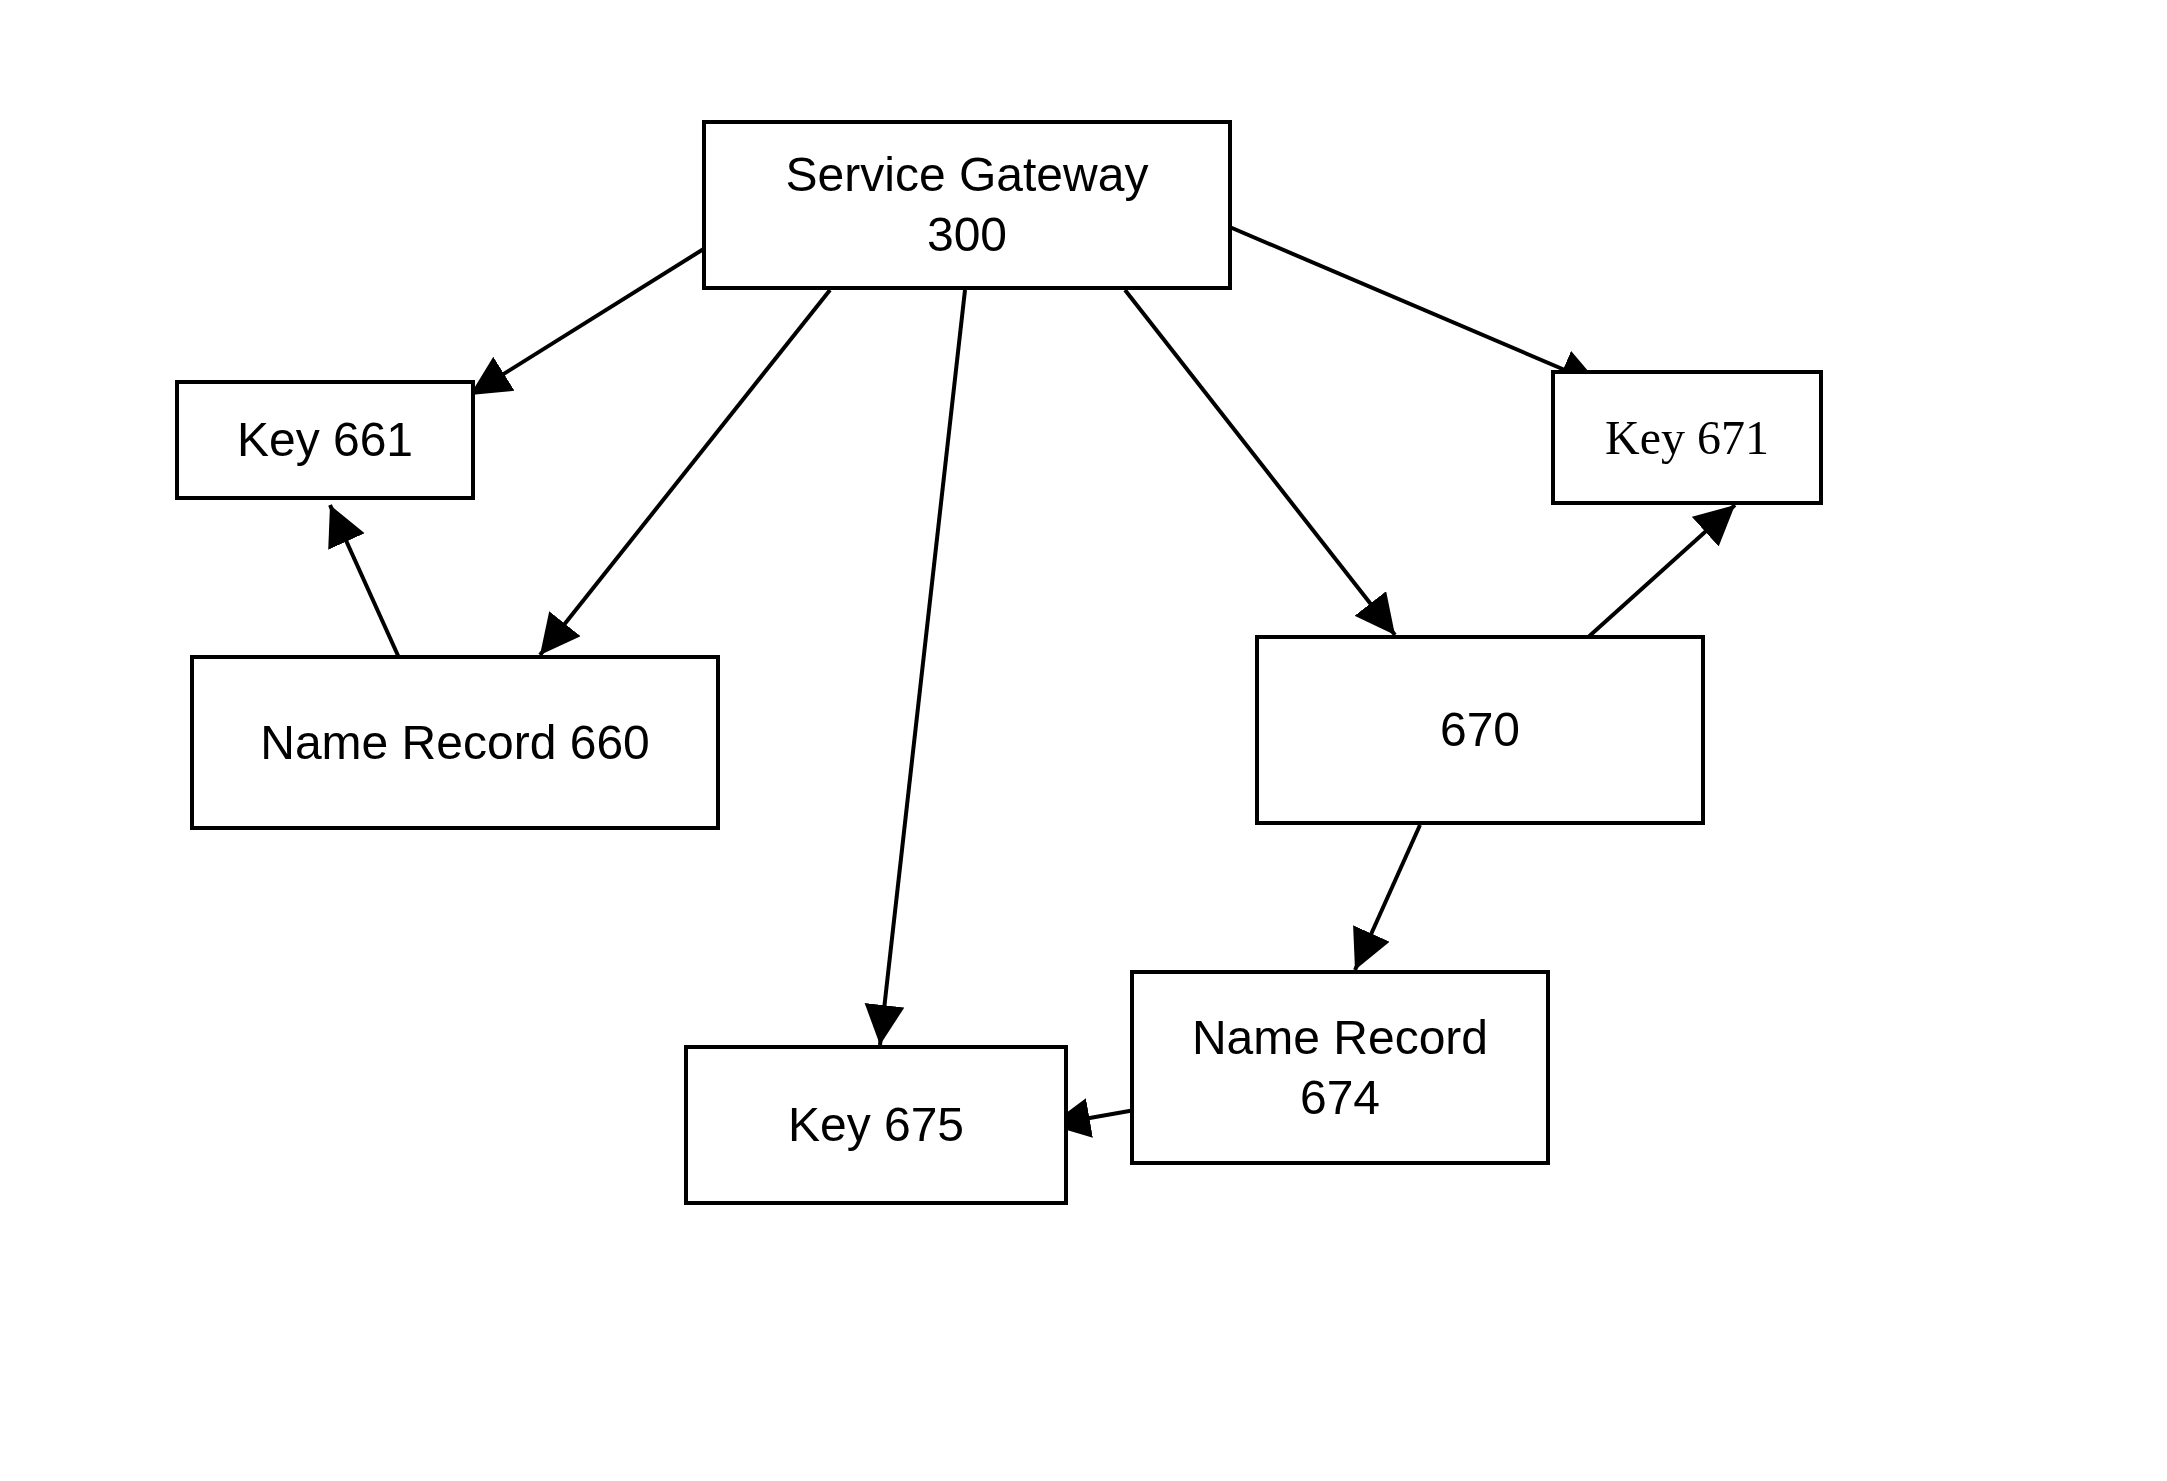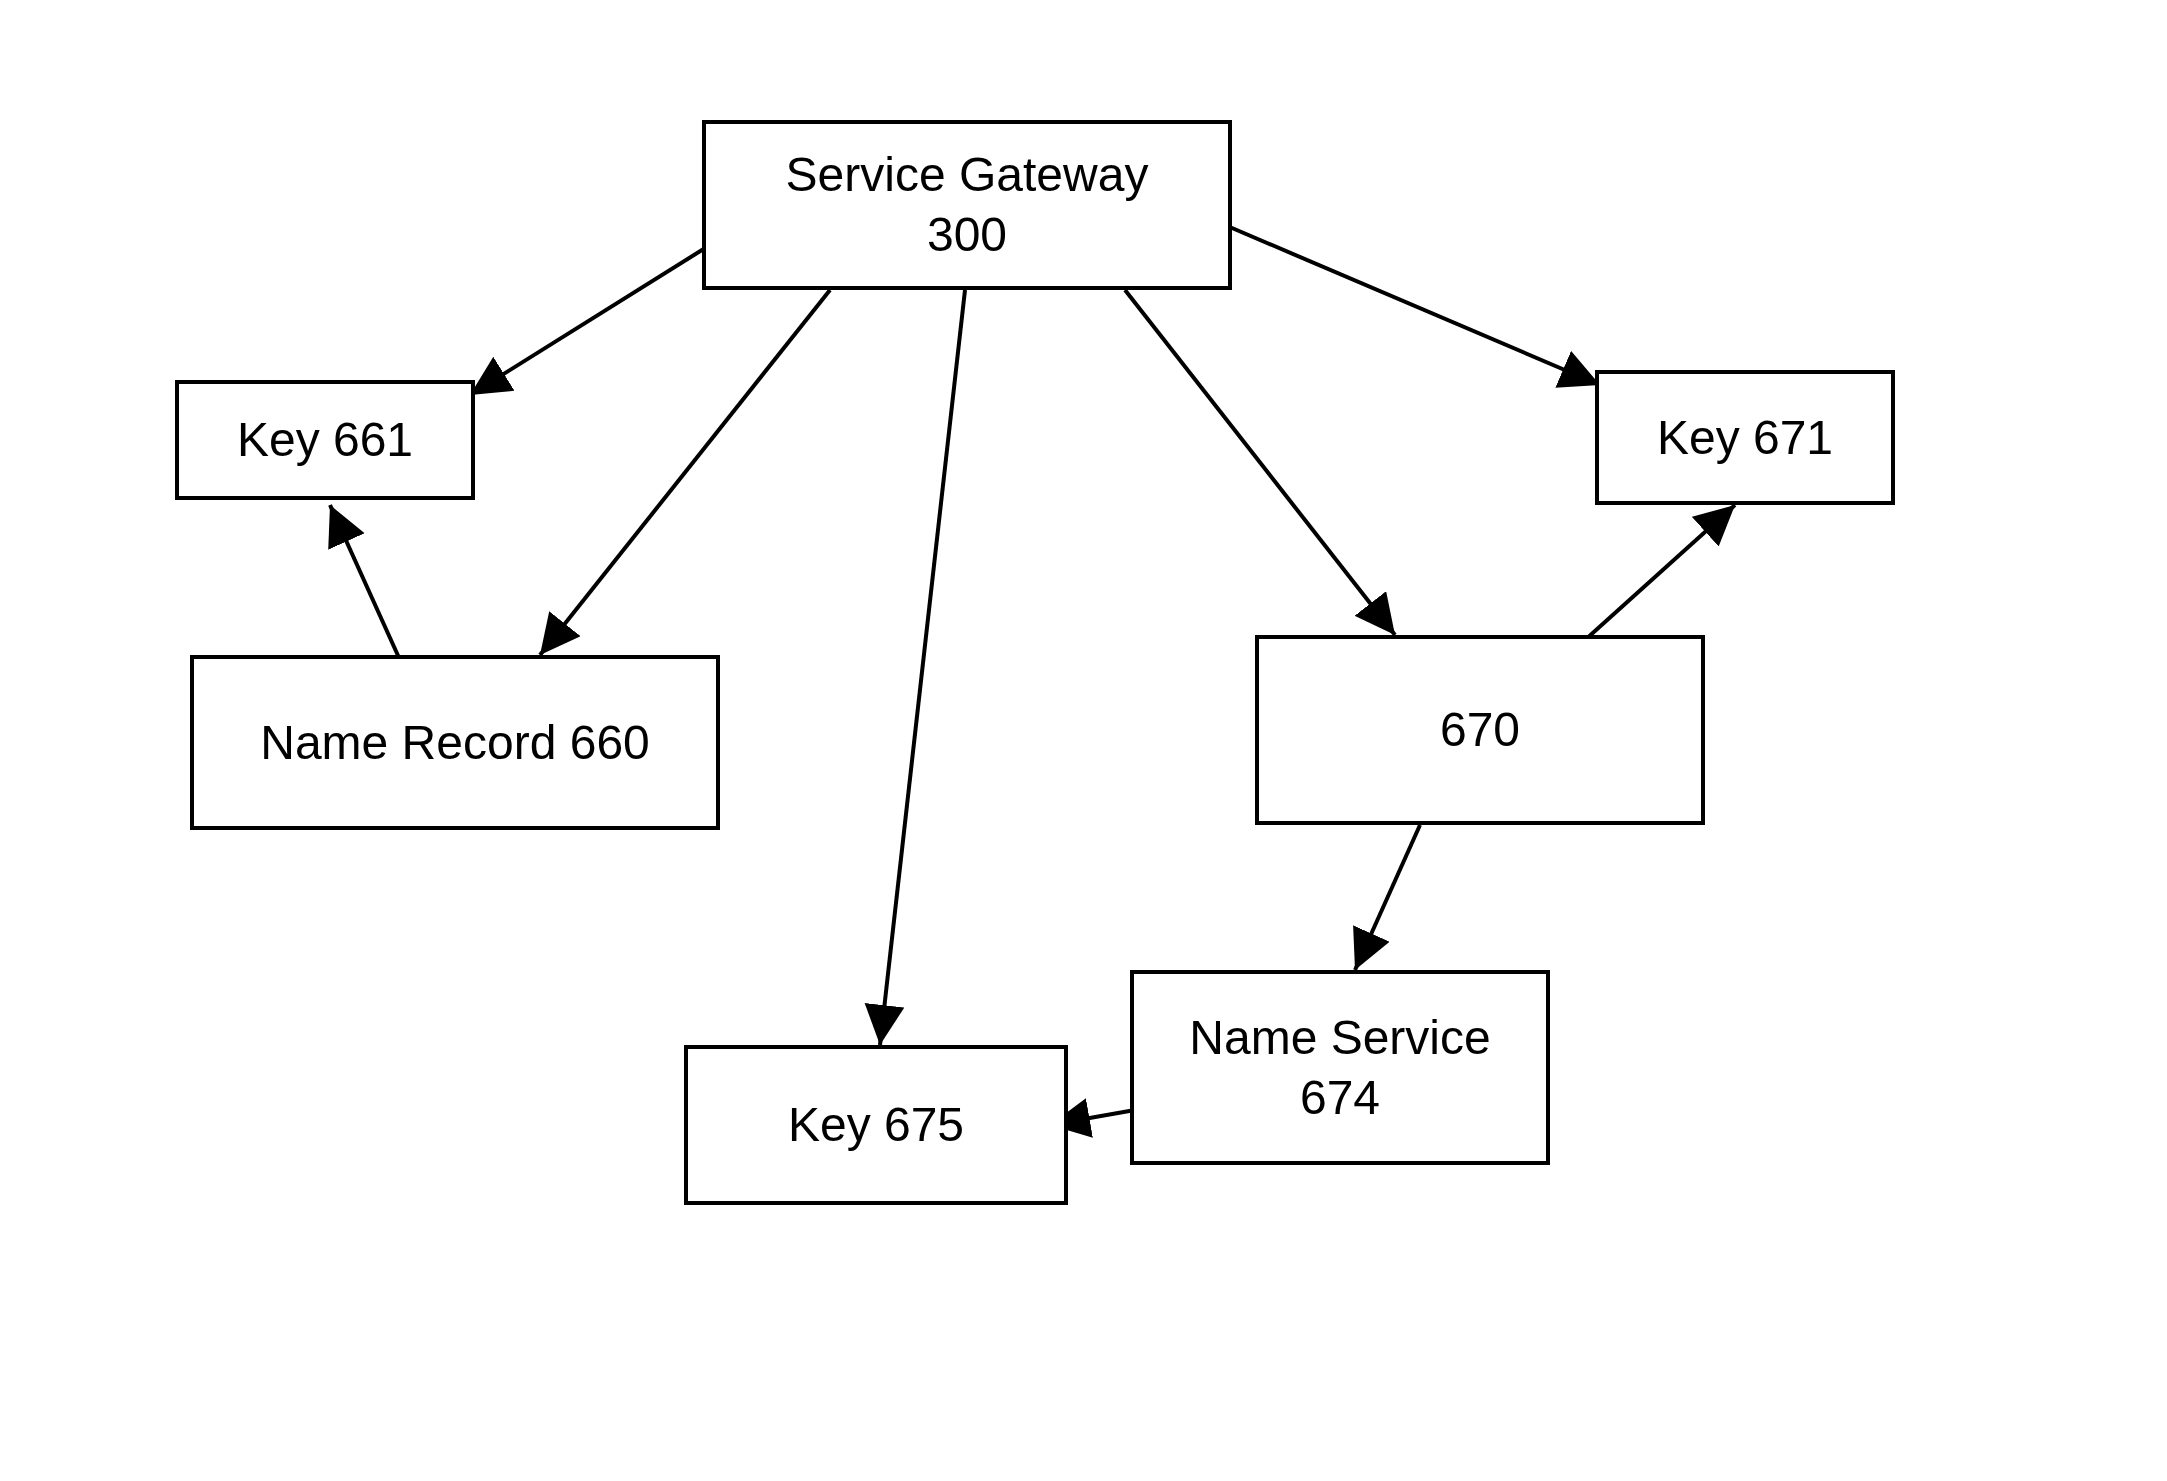--- a/index.html
+++ b/index.html
@@ -67,32 +67,32 @@
 
 <div class="node" style="left:702px; top:120px; width:530px; height:170px;">
   <span class="label-line">Service Gateway</span>
   <span class="label-line">300</span>
 </div>
 
 <div class="node" style="left:175px; top:380px; width:300px; height:120px;">
   <span class="label-line">Key 661</span>
 </div>
 
-<div class="node" style="left:1595px; top:370px; width:300px; height:135px;">
+<div class="node" style="left:1551px; top:370px; width:272px; height:135px;font-family:Liberation Serif, serif;">
   <span class="label-line">Key 671</span>
 </div>
 
 <div class="node" style="left:190px; top:655px; width:530px; height:175px;">
   <span class="label-line">Name Record 660</span>
 </div>
 
 <div class="node" style="left:1255px; top:635px; width:450px; height:190px;">
   <span class="label-line">670</span>
 </div>
 
 <div class="node" style="left:684px; top:1045px; width:384px; height:160px;">
   <span class="label-line">Key 675</span>
 </div>
 
 <div class="node" style="left:1130px; top:970px; width:420px; height:195px;">
-  <span class="label-line">Name Service</span>
+  <span class="label-line">Name Record</span>
   <span class="label-line">674</span>
 </div>
 
 </body></html>

